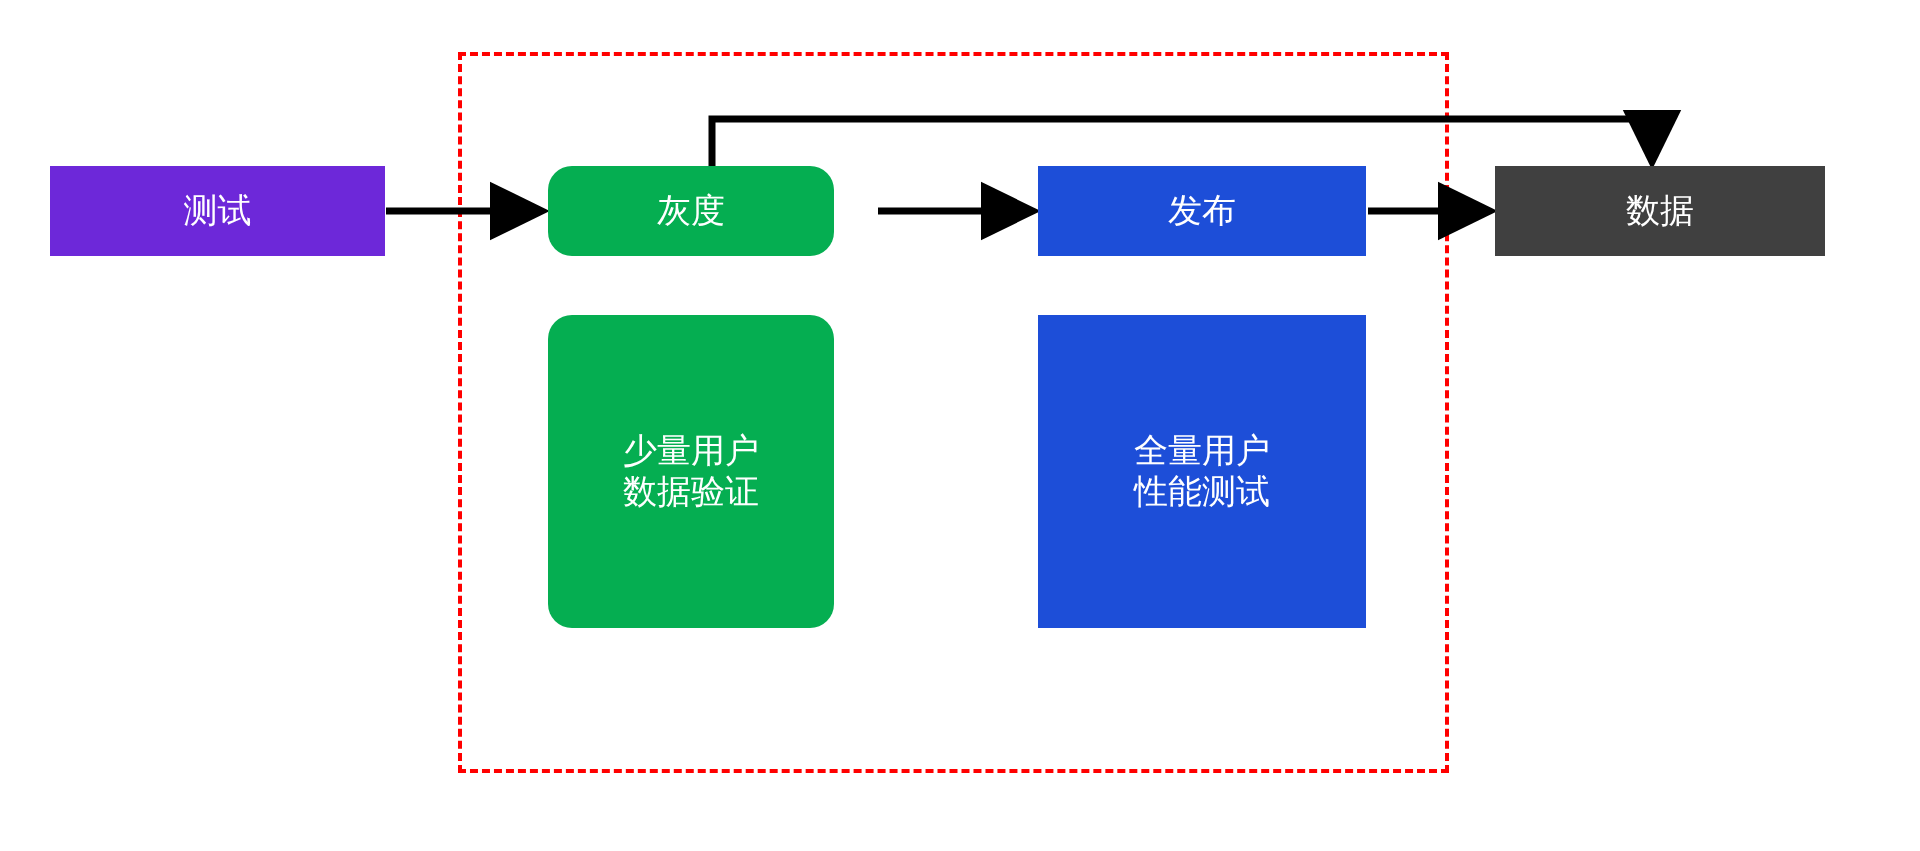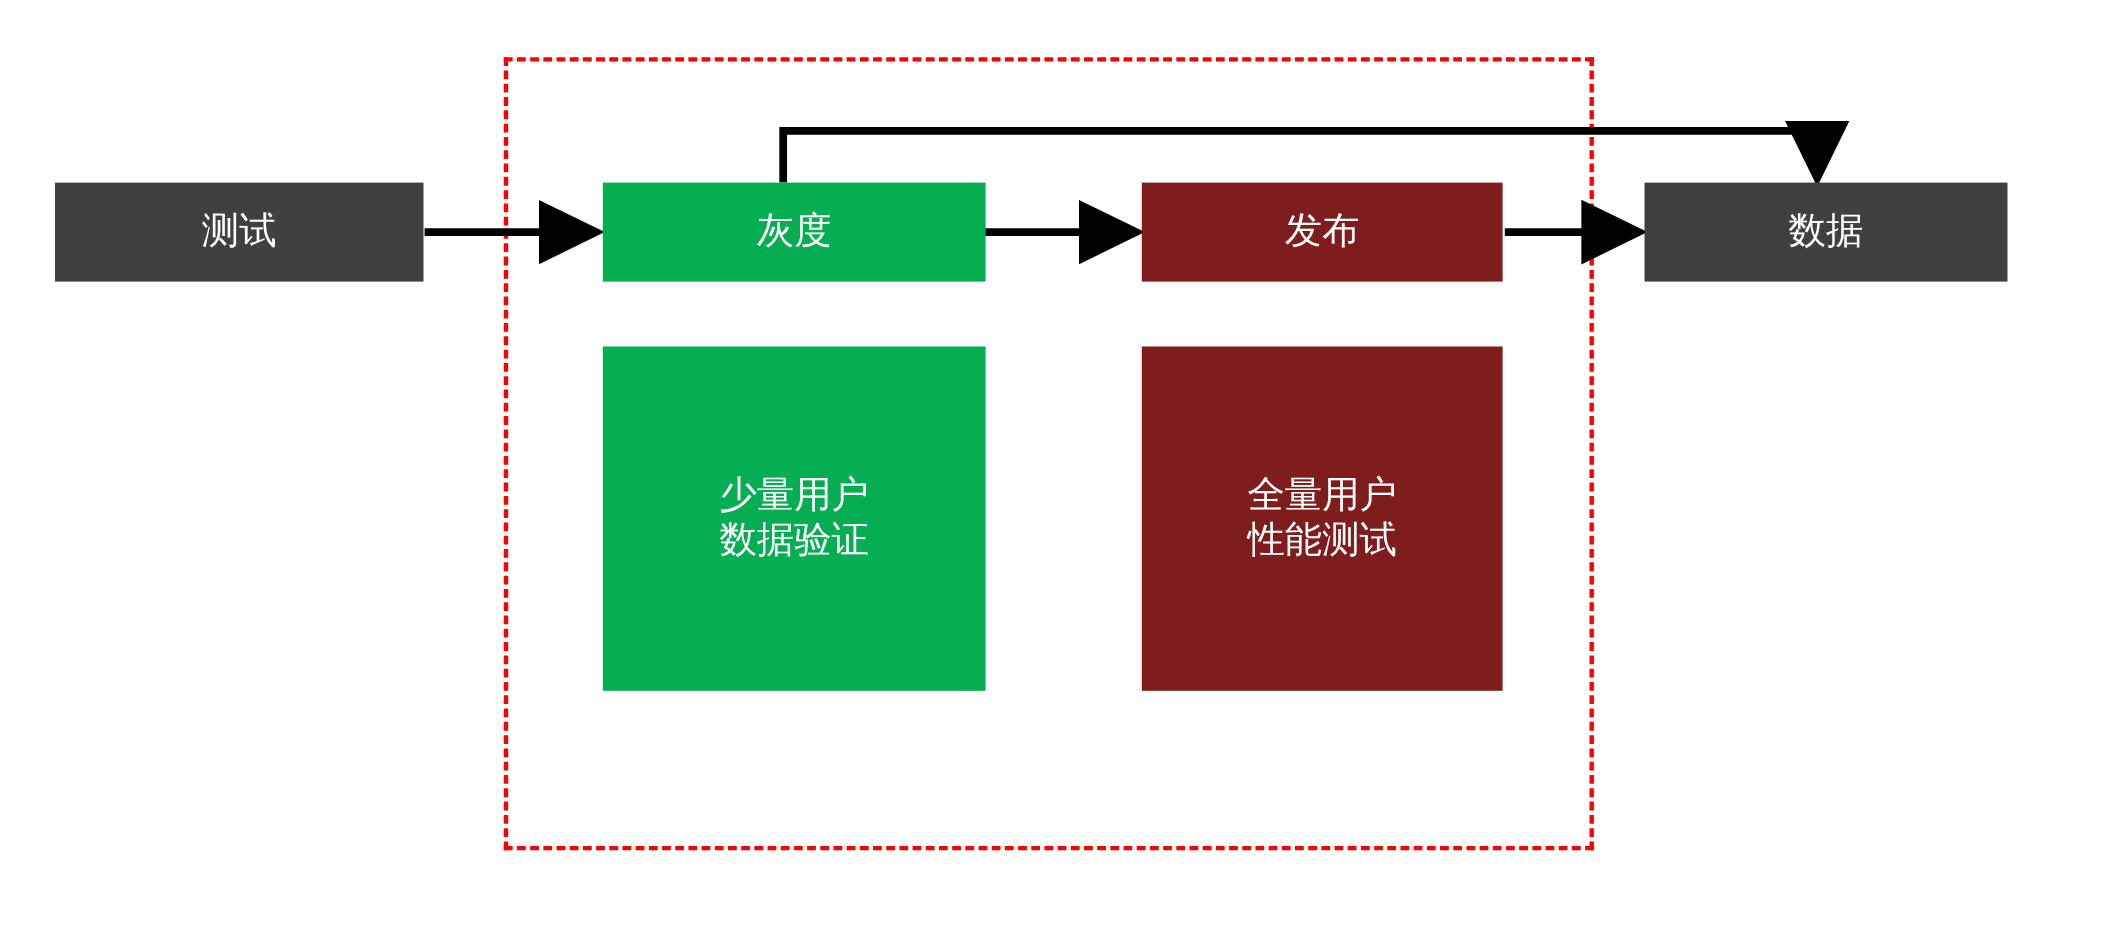--- a/index.html
+++ b/index.html
@@ -35,30 +35,30 @@
   }
   .header-box {
     font-size: 34px;
   }
   .detail-box {
     font-size: 34px;
   }
 
   
   .col-test   { left: 50px;   width: 335px; }
-  .col-gray   { left: 548px;  width: 348px; }
+  .col-gray   { left: 548px;  width: 286px; border-radius: 24px; }
   .col-release{ left: 1038px; width: 328px; }
   .col-data   { left: 1495px; width: 330px; }
 
   .row-header { top: 166px;  height: 90px; }
   .row-detail { top: 315px;  height: 313px; }
 
-  .fill-blue   { background: #404040; }
+  .fill-blue   { background: #6d28d9; }
   .fill-green  { background: #05AE51; }
-  .fill-orange { background: #7f1d1d; }
+  .fill-orange { background: #1d4ed8; }
   .fill-salmon { background: #404040; }
 
   
   .scope-rect {
     position: absolute;
     left: 458px;
     top: 52px;
     width: 991px;
     height: 721px;
     box-sizing: border-box;

